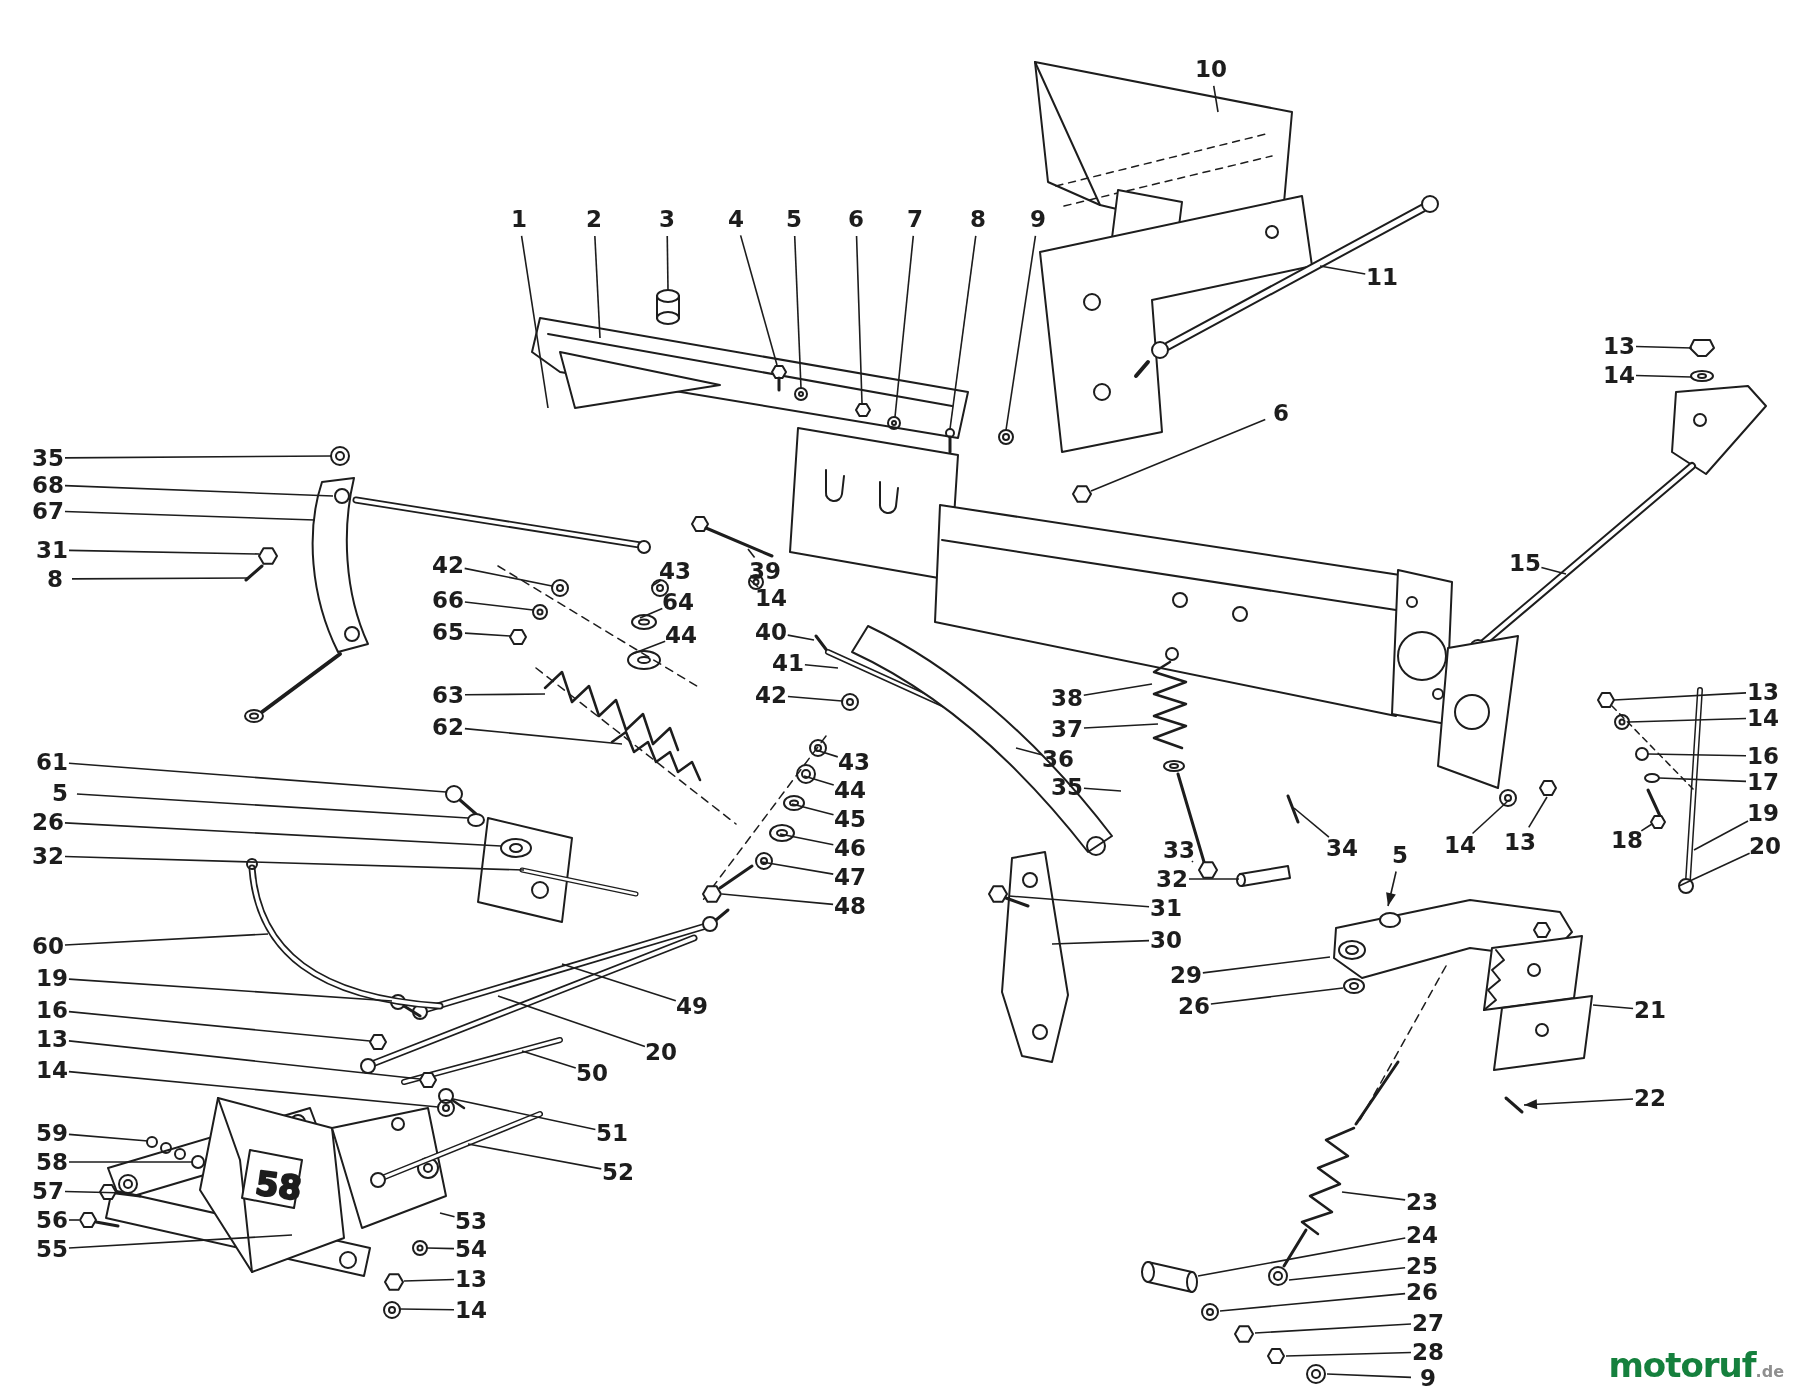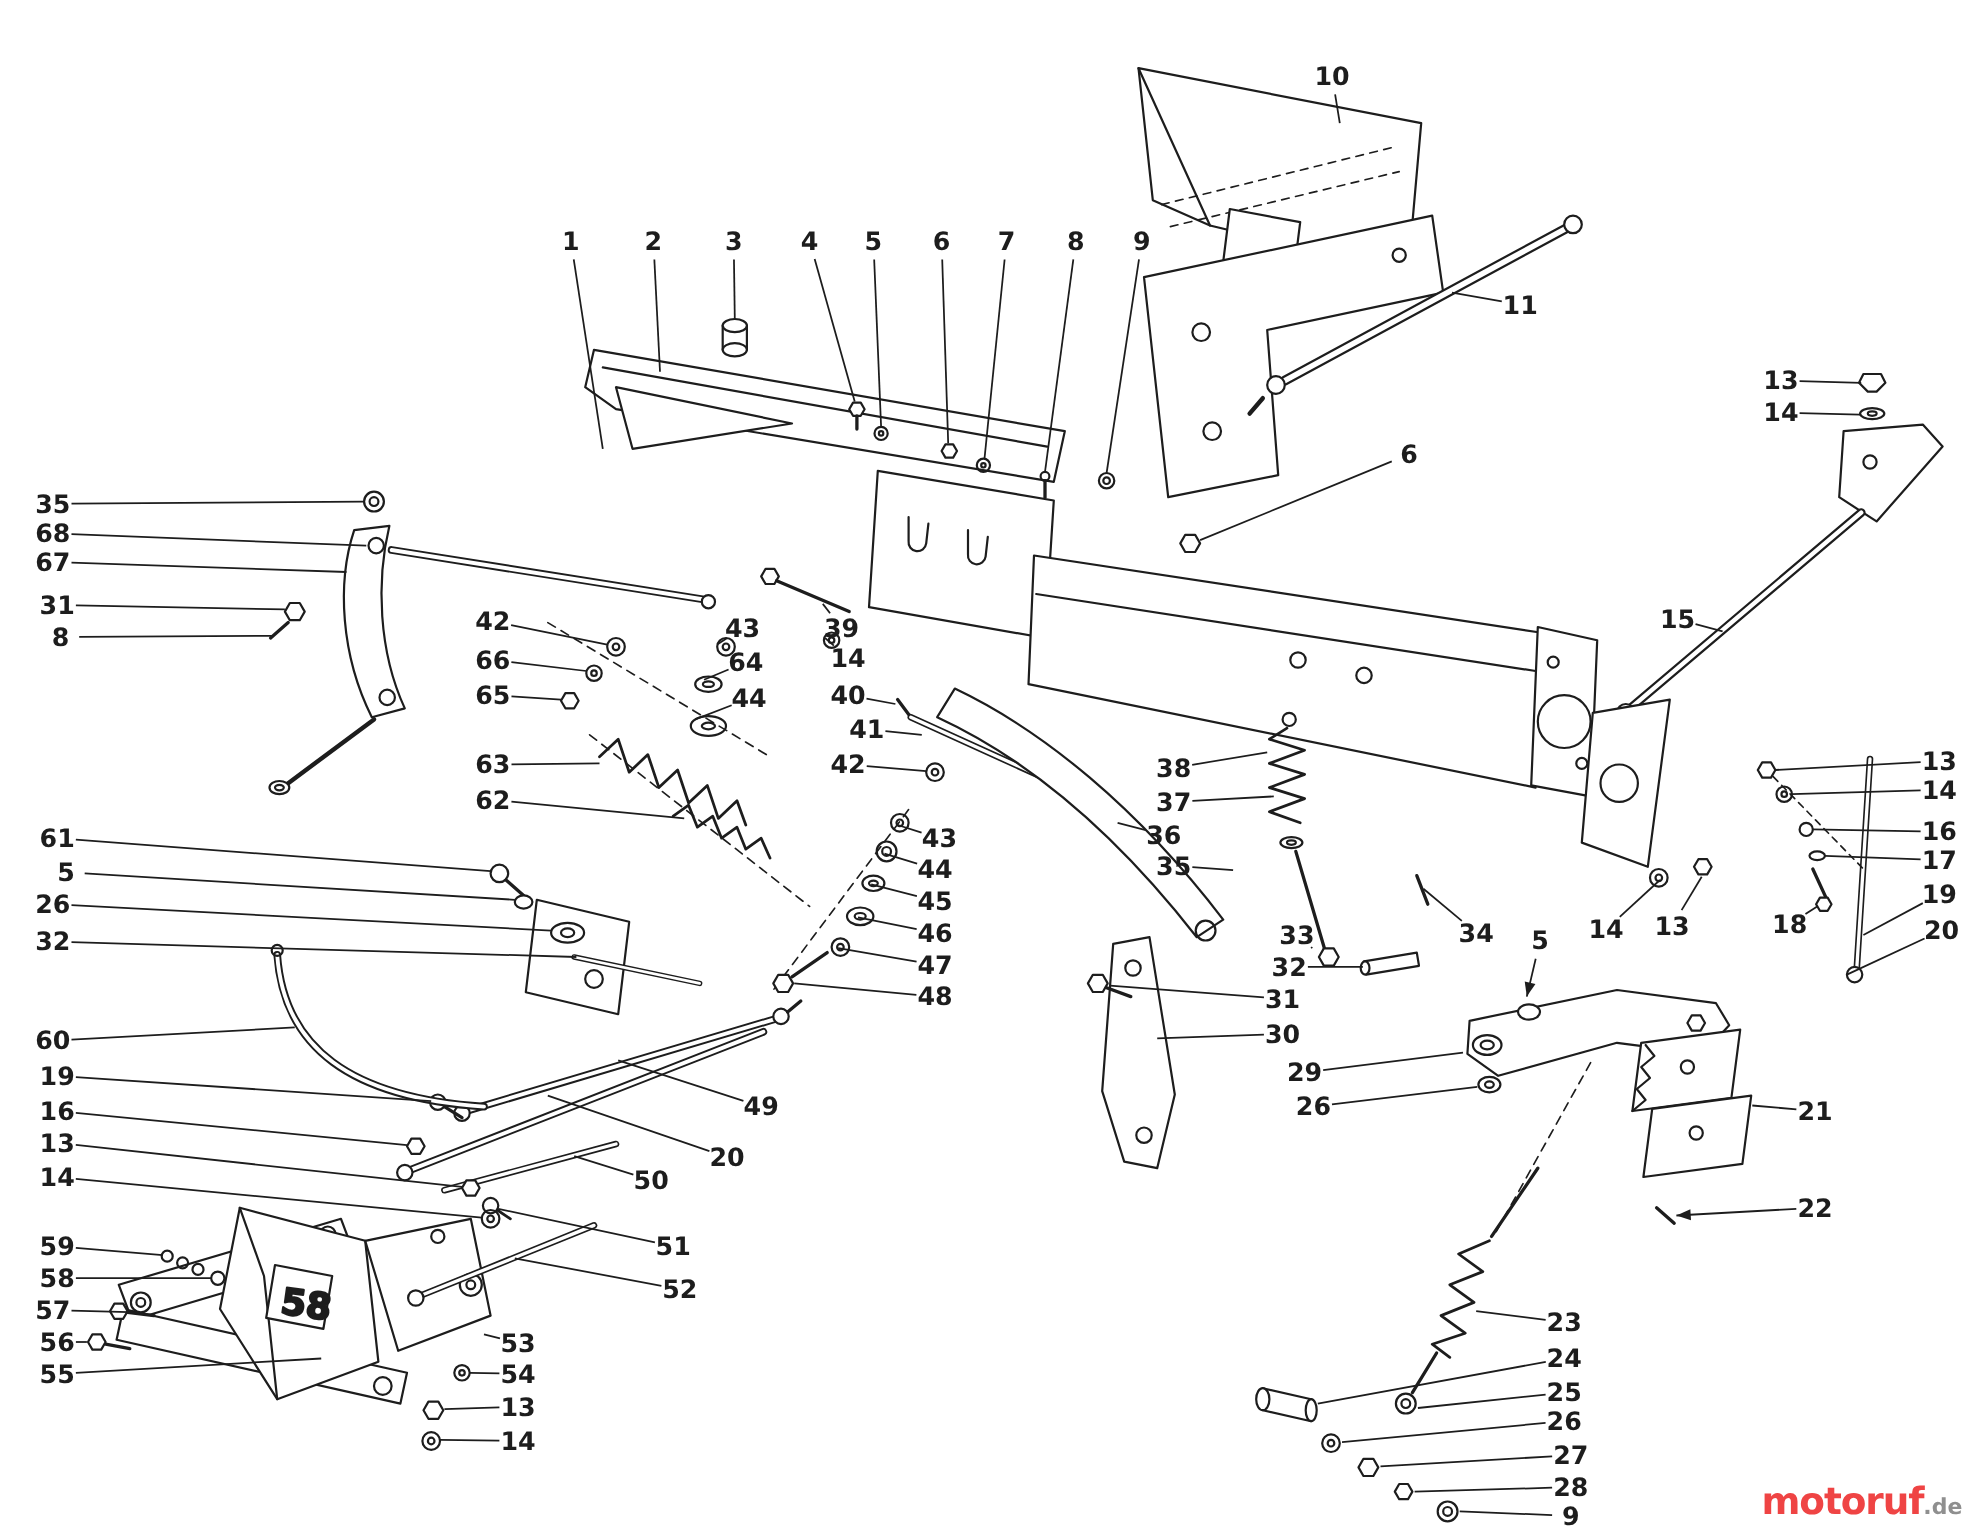--- a/index.html
+++ b/index.html
@@ -3,21 +3,21 @@
 <meta charset="utf-8">
 <style>
   html,body{margin:0;padding:0;background:#ffffff;}
   .stage{position:relative;width:1800px;height:1390px;background:#fff;overflow:hidden;
          font-family:"DejaVu Sans", sans-serif;}
   .stage svg{position:absolute;left:0;top:0;}
   .callout{font-family:"DejaVu Sans", sans-serif;font-weight:700;font-size:23px;fill:#1d1d1d;}
   .decal{font-family:"DejaVu Sans", sans-serif;font-weight:700;font-size:33px;fill:#1d1d1d;}
   .watermark{position:absolute;right:16px;bottom:8px;font-weight:700;line-height:1;white-space:nowrap;}
   .wm-brand{font-size:34px;letter-spacing:-1px;}
-  .wm-tld{font-size:20px;}
+  .wm-tld{font-size:16px;}
 </style>
 </head>
 <body>
 
 <div class="stage">
 
 <svg width="1800" height="1390" viewBox="0 0 1800 1390" xmlns="http://www.w3.org/2000/svg">
 
   <g stroke="#1d1d1d" fill="none" stroke-width="2" stroke-linejoin="round" stroke-linecap="round">
 
@@ -497,16 +497,16 @@
         <line x1="1411.0283295757438" y1="1323.9810214118068" x2="1255" y2="1333" stroke="#1d1d1d" stroke-width="1.6"></line>
         <text x="1428" y="1331" text-anchor="middle" class="callout">27</text>
         <line x1="1411.0067406822634" y1="1352.478683361063" x2="1286" y2="1356" stroke="#1d1d1d" stroke-width="1.6"></line>
         <text x="1428" y="1360" text-anchor="middle" class="callout">28</text>
         <line x1="1411.0133163635435" y1="1377.3272600540017" x2="1327" y2="1374" stroke="#1d1d1d" stroke-width="1.6"></line>
         <text x="1428" y="1386" text-anchor="middle" class="callout">9</text>
       </g>
 </svg>
 
 <div class="watermark">
-  <span class="wm-brand" style="color: #ef4444;">motoruf</span><span class="wm-tld" style="color: rgb(143, 143, 143);">.de</span>
+  <span class="wm-brand" style="color: #15803d;">motoruf</span><span class="wm-tld" style="color: rgb(143, 143, 143);">.de</span>
 </div>
 
 </div>
 
 </body></html>

